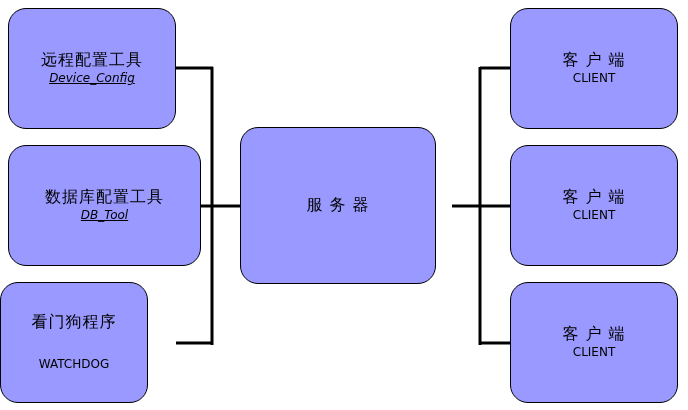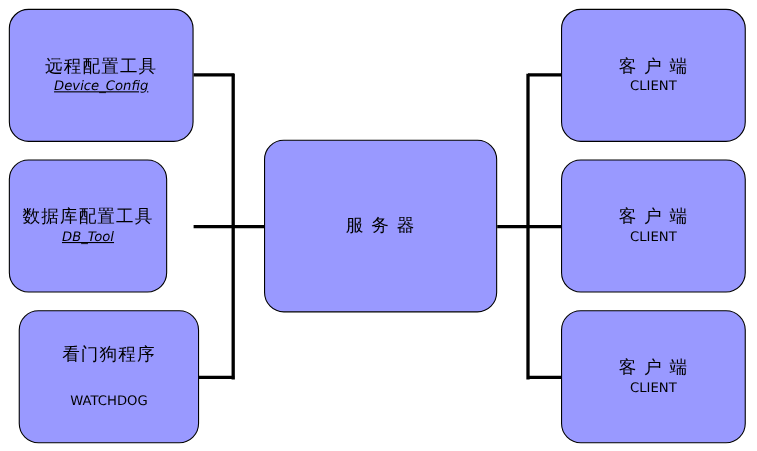--- a/index.html
+++ b/index.html
@@ -42,24 +42,24 @@
   }
   .node-subtitle {
     font-size: 12px;
     line-height: 1.3;
     white-space: nowrap;
   }
   .underline { text-decoration: underline; font-style: italic; }
 
   
   .node-device-config { left: 8px;   top: 8px;   width: 168px; height: 121px; }
-  .node-db-tool       { left: 8px;   top: 145px; width: 144px; height: 121px; }
-  .node-watchdog      { left: 17px;   top: 282px; width: 164px; height: 121px; gap: 24px; }
+  .node-db-tool       { left: 8px;   top: 145px; width: 193px; height: 121px; }
+  .node-watchdog      { left: 0;   top: 282px; width: 148px; height: 121px; gap: 24px; }
   
-  .node-server        { left: 240px; top: 127px; width: 212px; height: 157px; }
+  .node-server        { left: 240px; top: 127px; width: 196px; height: 157px; }
   
   .node-client-top    { left: 510px; top: 8px;   width: 168px; height: 121px; }
   .node-client-middle { left: 510px; top: 145px; width: 168px; height: 121px; }
   .node-client-bottom { left: 510px; top: 282px; width: 168px; height: 121px; }
 </style>
 </head>
 <body>
 
 <div class="canvas">
 

